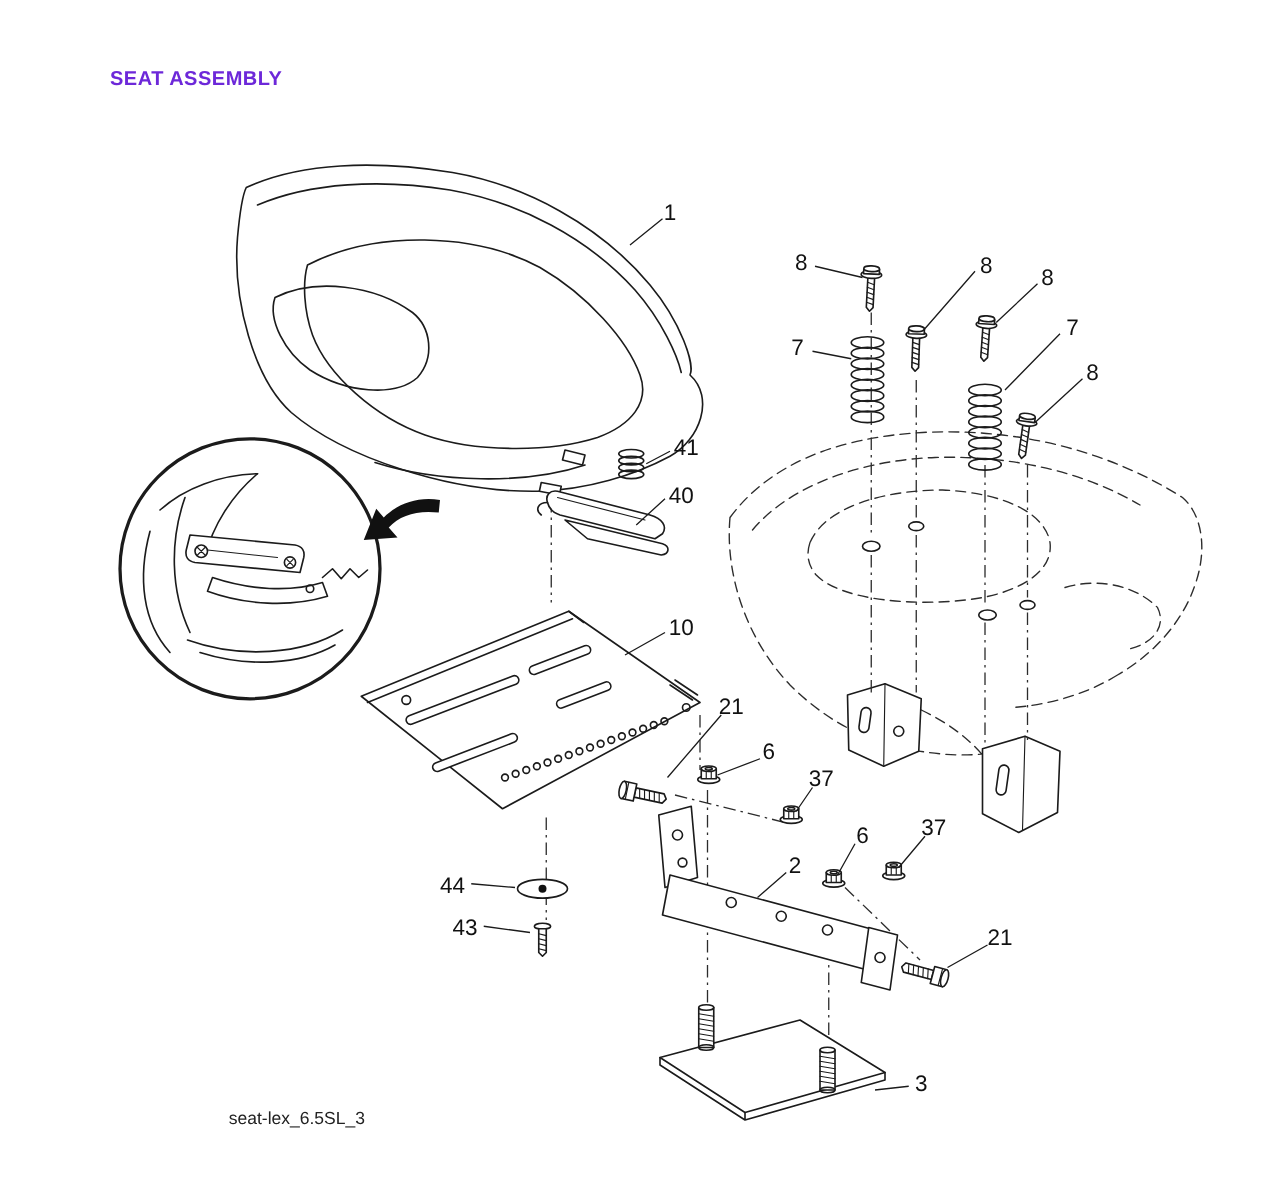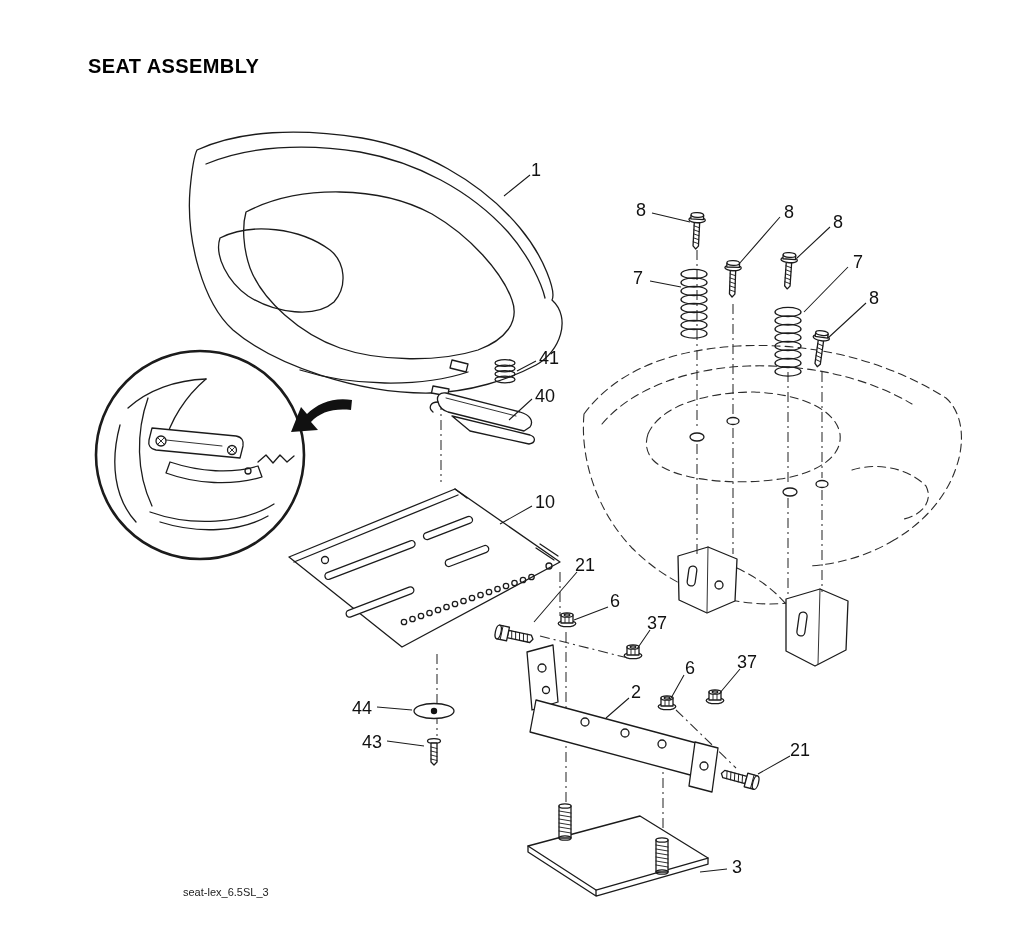--- a/index.html
+++ b/index.html
@@ -2,22 +2,22 @@
 <html><head>
 <meta charset="utf-8">
 <style>
   html,body { margin:0; padding:0; background:#ffffff; }
   .page {
     position:relative; width:1024px; height:951px; background:#ffffff;
     font-family:"Liberation Sans", sans-serif; color:#1b1b1b; overflow:hidden;
   }
   .hdr { position:absolute; left:88px; top:48px; }
   .hdr h1 { margin:0; font-size:21px; font-weight:bold; letter-spacing:0.4px; white-space:nowrap; color:#1b1b1b; }
-  .hdr h2 { margin:7px 0 0 0; font-size:20px; font-weight:bold; letter-spacing:0.4px; color:#000000; }
-  .footer-code { position:absolute; left:183px; top:886px; font-size:11px; color:#222; }
+  .hdr h2 { margin:7px 0 0 0; font-size:16px; font-weight:bold; letter-spacing:0.4px; color:#6d28d9; }
+  .footer-code { position:absolute; left:183px; top:886px; font-size:14px; color:#222; }
   svg.diagram { position:absolute; left:0; top:0; }
   .s  { fill:none; stroke:#1b1b1b; stroke-width:1.3; stroke-linecap:round; stroke-linejoin:round; }
   .t  { fill:none; stroke:#1b1b1b; stroke-width:0.9; stroke-linecap:round; }
   .sw { fill:#ffffff; stroke:#1b1b1b; stroke-width:1.3; stroke-linejoin:round; }
   .dash { fill:none; stroke:#2c2c2c; stroke-width:1.1; stroke-dasharray:8 5; stroke-linecap:round; }
   .cl { fill:none; stroke:#2c2c2c; stroke-width:1.05; stroke-dasharray:10 4 2 4; }
   .ldr { fill:none; stroke:#1b1b1b; stroke-width:1.05; }
   .lbl { font-family:"Liberation Sans", sans-serif; font-size:18px; fill:#111; text-anchor:middle; }
   .fillb { fill:#111; stroke:none; }
 </style>

